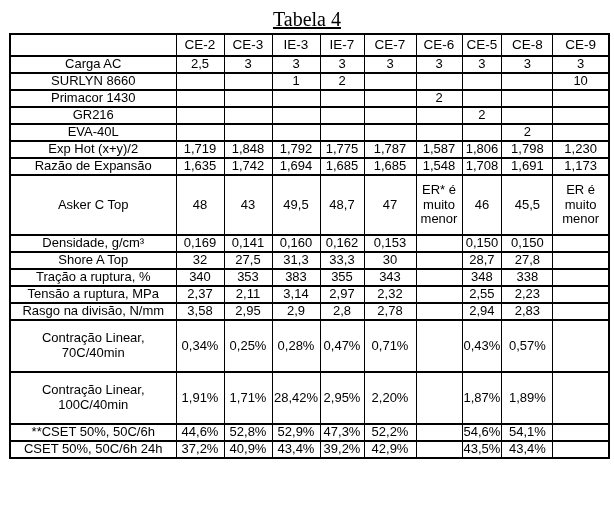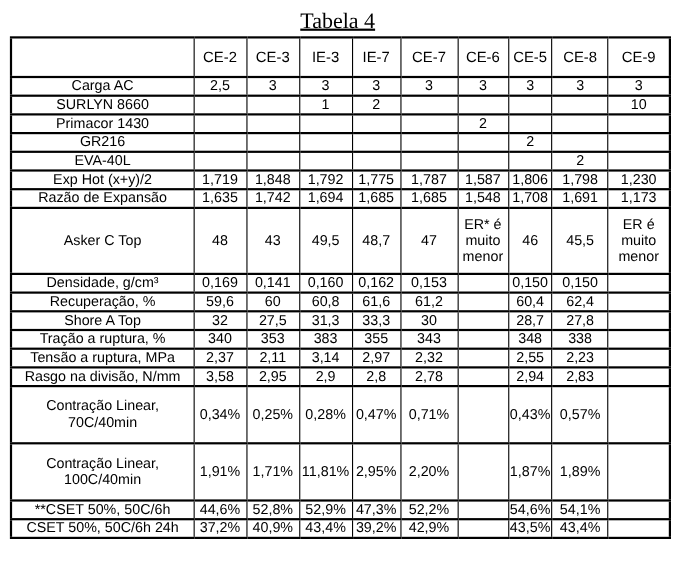--- a/index.html
+++ b/index.html
@@ -42,21 +42,21 @@
     padding: 0 1px;
     text-align: center;
     vertical-align: middle;
     font-size: 13px;
     font-weight: normal;
     line-height: 1.15;
     white-space: pre-line;
     overflow: visible;
   }
   .data-table tr { height: 17px; }
-  .data-table tr.r-header { height: 36px; }
+  .data-table tr.r-header { height: 22px; }
   .data-table tr.r-header th { font-size: 13.5px; }
   .data-table tr.r-tall { height: 60px; }
   .data-table tr.r-twoline { height: 52px; }
   .data-table td.label-cell { white-space: pre-line; }
 </style>
 </head>
 <body>
 
 <div class="page">
   <div class="title">Tabela 4</div>
@@ -194,32 +194,20 @@
           <td>0,141</td>
           <td>0,160</td>
           <td>0,162</td>
           <td>0,153</td>
           <td></td>
           <td>0,150</td>
           <td>0,150</td>
           <td></td>
         </tr>
         <tr>
-          <td class="label-cell">Recuperação, %</td>
-          <td>59,6</td>
-          <td>60</td>
-          <td>60,8</td>
-          <td>61,6</td>
-          <td>61,2</td>
-          <td></td>
-          <td>60,4</td>
-          <td>62,4</td>
-          <td></td>
-        </tr>
-        <tr>
           <td class="label-cell">Shore A Top</td>
           <td>32</td>
           <td>27,5</td>
           <td>31,3</td>
           <td>33,3</td>
           <td>30</td>
           <td></td>
           <td>28,7</td>
           <td>27,8</td>
           <td></td>
@@ -271,21 +259,21 @@
           <td></td>
           <td>0,43%</td>
           <td>0,57%</td>
           <td></td>
         </tr>
         <tr class="r-twoline">
           <td class="label-cell">Contração Linear,
 100C/40min</td>
           <td>1,91%</td>
           <td>1,71%</td>
-          <td>11,81%</td>
+          <td>28,42%</td>
           <td>2,95%</td>
           <td>2,20%</td>
           <td></td>
           <td>1,87%</td>
           <td>1,89%</td>
           <td></td>
         </tr>
         <tr>
           <td class="label-cell">**CSET 50%, 50C/6h</td>
           <td>44,6%</td>

